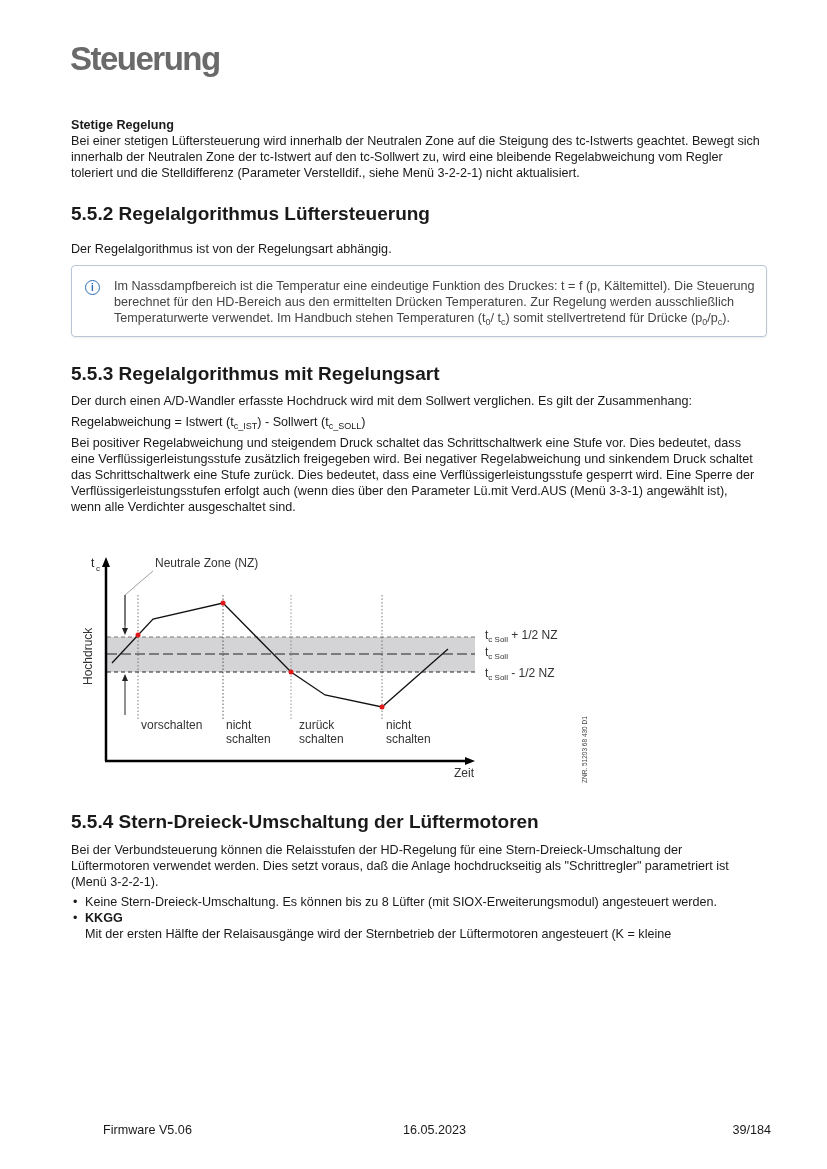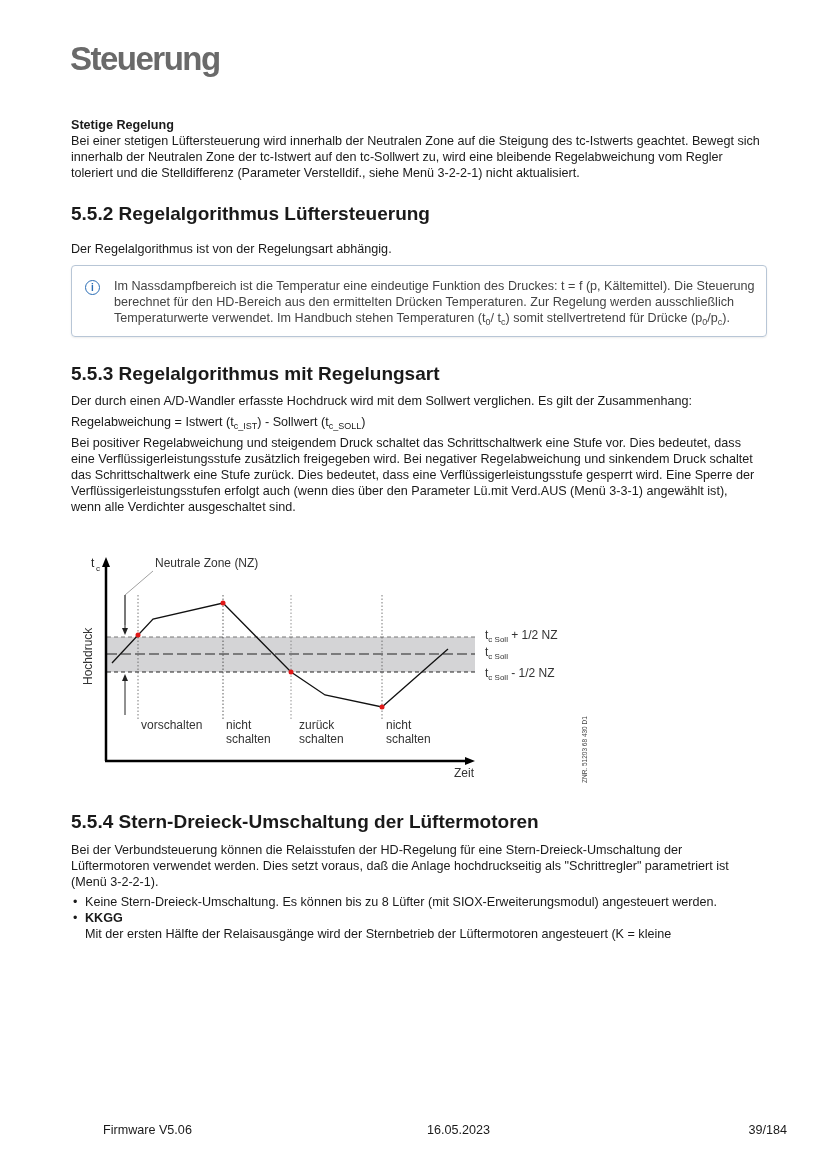--- a/index.html
+++ b/index.html
@@ -17,22 +17,22 @@
           position: relative; color: #444; box-shadow: 0 1px 2px rgba(0,0,0,0.08); margin-right: -6px; }
   .info .icon { position: absolute; left: 13px; top: 14px; width: 13px; height: 13px; border: 1.5px solid #2a6db5;
           border-radius: 50%; color: #2a6db5; font-size: 10px; line-height: 13px; text-align: center; font-weight: bold; }
   sub { font-size: 9px; vertical-align: -3px; line-height: 0; }
   .figure-title { font-size: 13.5px; color: #444; margin-top: 6px; margin-left: 16px; }
   .chart { margin-top: 10px; margin-left: 4px; width: 530px; height: 270px; position: relative; }
   ul { margin: 4px 0 0 0; padding-left: 14px; list-style: none; }
   li { position: relative; }
   li::before { content: "•"; position: absolute; left: -12px; top: 0; }
   .footer { position: absolute; top: 1123px; left: 71px; width: 684px; font-size: 12.6px; margin-left: 32px; }
-  .footer .c { position: absolute; left: 324px; }
-  .footer .r { position: absolute; right: 0; }
+  .footer .c { position: absolute; left: 300px; }
+  .footer .r { position: absolute; right: 16px; }
 </style>
 </head>
 <body>
 
 <div class="logo">Steuerung</div>
 
 <div class="content">
   <p class="bold">Stetige Regelung</p>
   <p>Bei einer stetigen Lüftersteuerung wird innerhalb der Neutralen Zone auf die Steigung des tc-Istwerts geachtet. Bewegt sich innerhalb der Neutralen Zone der tc-Istwert auf den tc-Sollwert zu, wird eine bleibende Regelabweichung vom Regler toleriert und die Stelldifferenz (Parameter Verstelldif., siehe Menü 3-2-2-1) nicht aktualisiert.</p>
 

